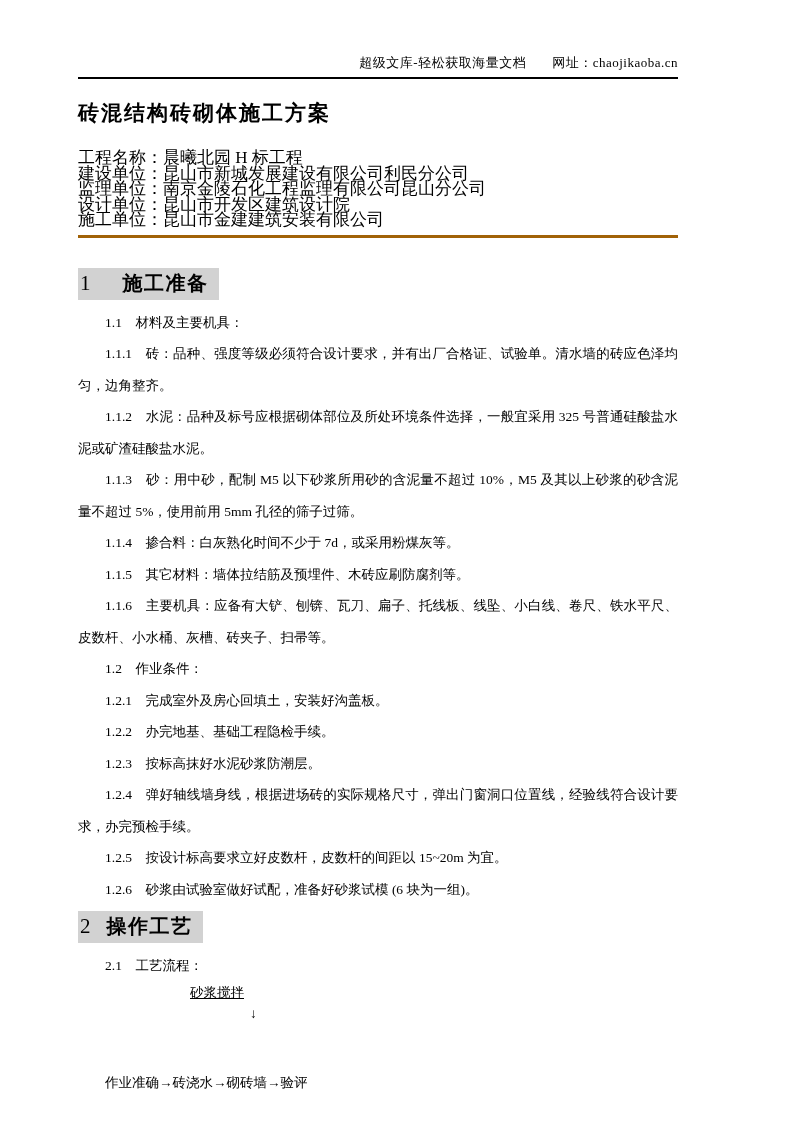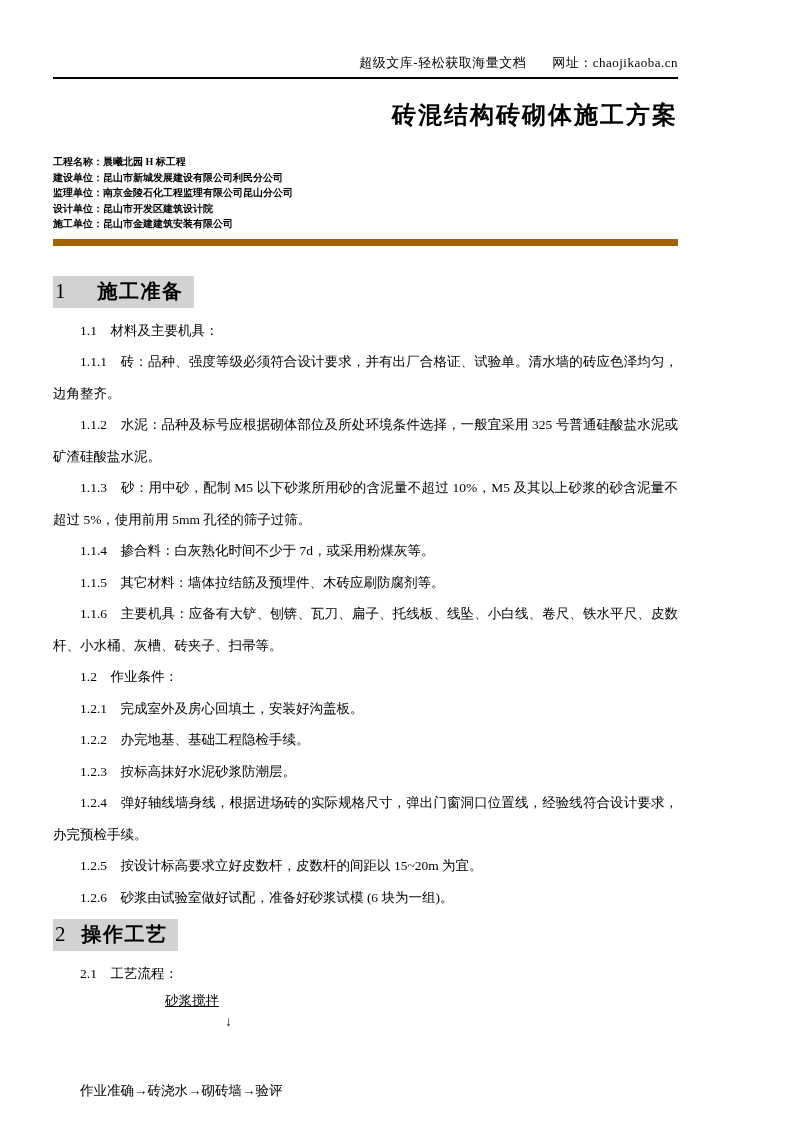--- a/index.html
+++ b/index.html
@@ -3,53 +3,52 @@
 <meta charset="utf-8">
 <style>
   html,body { margin:0; padding:0; background:#ffffff; }
   .page {
     position: relative;
     width: 793px;
     height: 1122px;
     margin: 0 auto;
     background: #ffffff;
     box-sizing: border-box;
-    padding: 0 115px 0 53px;
+    padding: 0 115px 0 78px;
     overflow: hidden;
     color: #000;
     font-family: "Liberation Serif", "DejaVu Serif", serif;
   }
   
   .hdr {
     padding-top: 54px;
     padding-bottom: 5px;
     border-bottom: 2px solid #000;
     text-align: right;
     font-size: 13px;
     letter-spacing: 0.5px;
     white-space: nowrap;
   }
   .hdr-gap { display:inline-block; width: 2em; }
   
   .title {
     margin: 20px 0 16px 0;
-    text-align: right;
+    text-align: left;
     font-family: "Liberation Sans", "DejaVu Sans", sans-serif;
     font-weight: bold;
-    font-size: 24px;
+    font-size: 21px;
     letter-spacing: 2px;
   }
   
   .info {
     margin-top: 23px;
     padding-bottom: 7px;
-    border-bottom: 7px solid #a16207;
-    font-size: 10px;
+    border-bottom: 3px solid #a16207;
+    font-size: 17px;
     line-height: 15.6px;
-    font-weight: bold;
   }
   .info-row { white-space: nowrap; }
   
   .heading {
     display: flex;
     align-items: baseline;
     width: max-content;
     background: #d2d2d2;
     padding: 2px 10px 3px 2px;
   }

